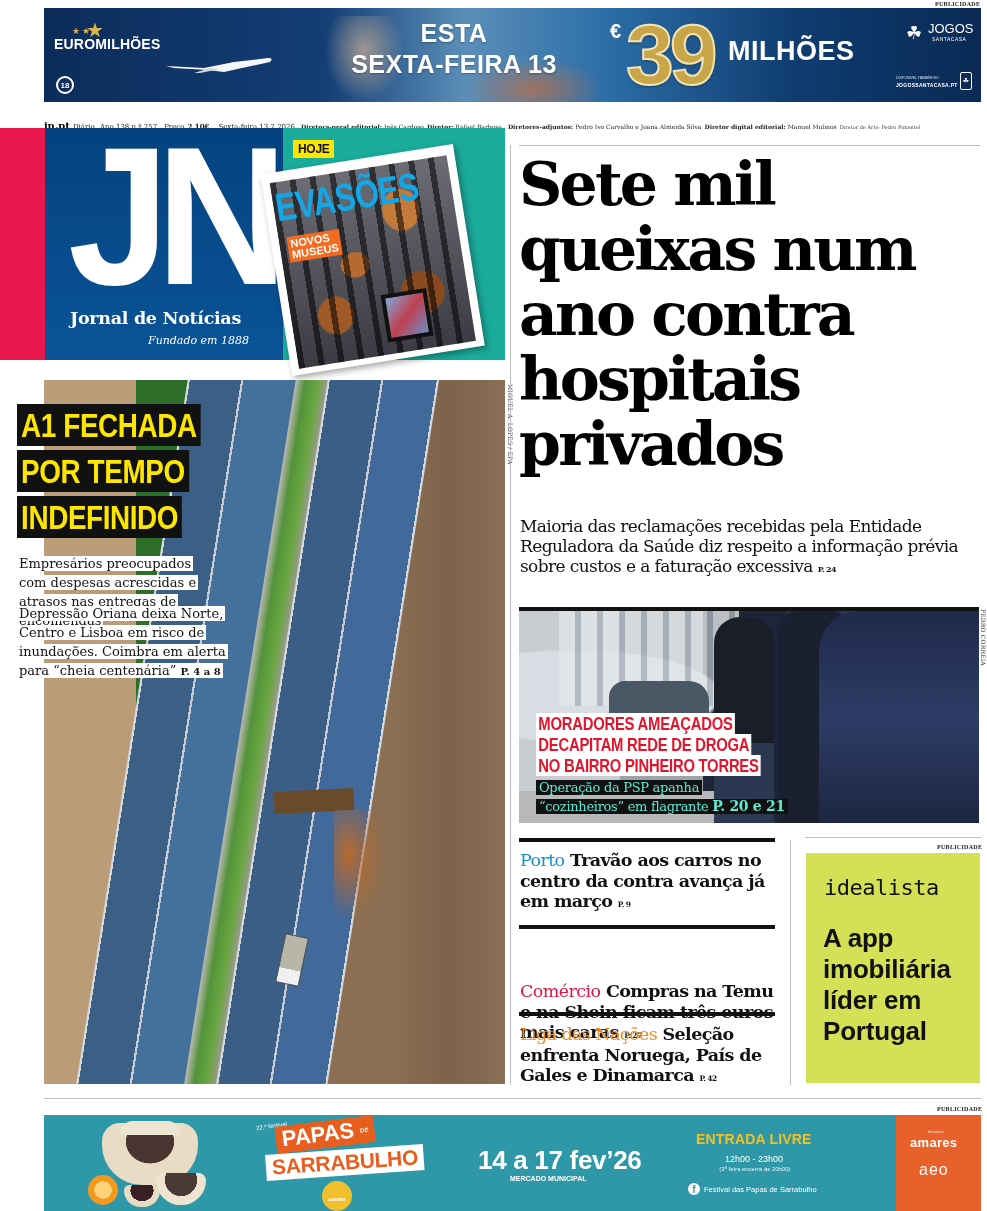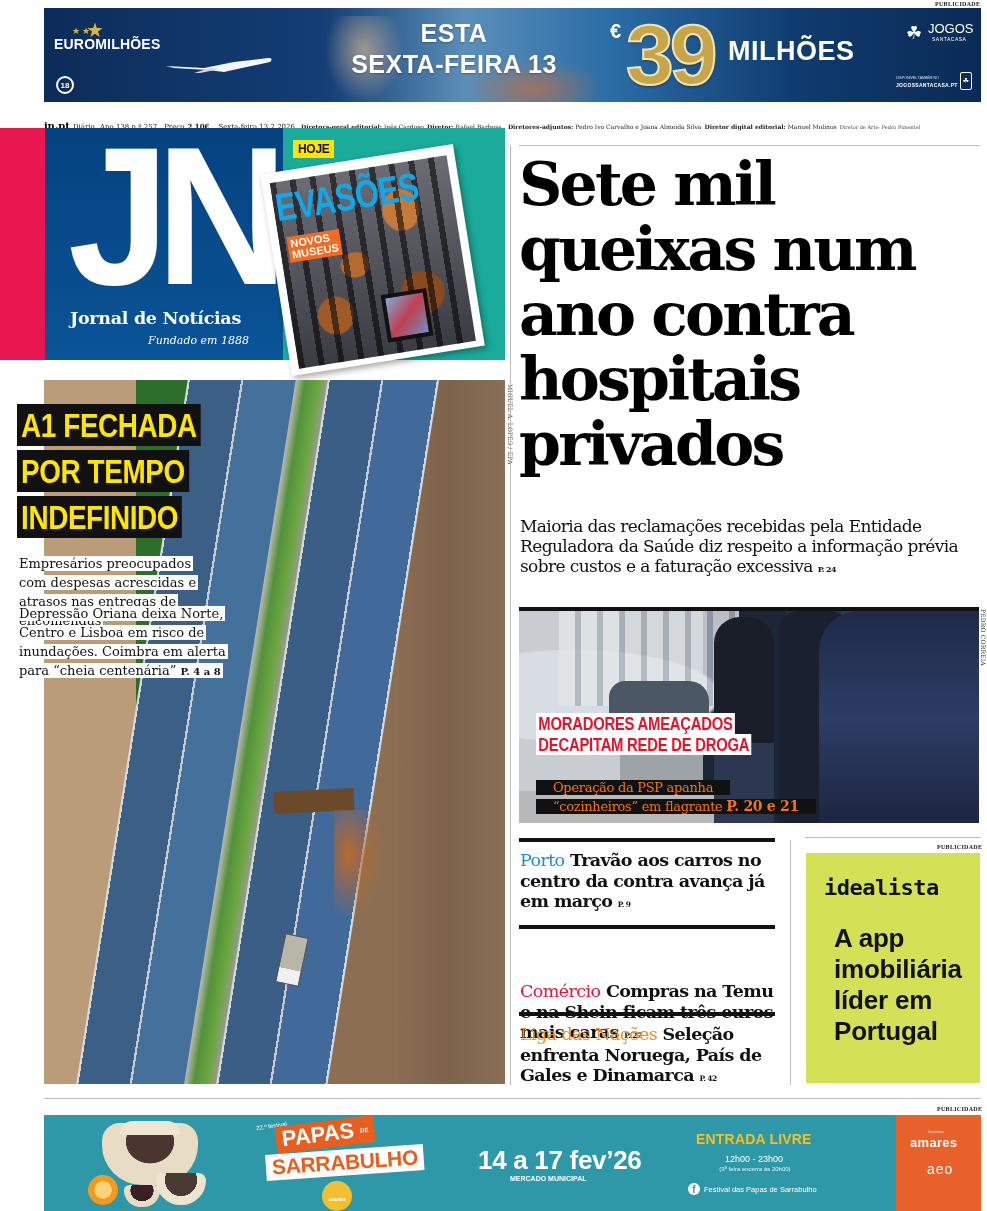--- a/index.html
+++ b/index.html
@@ -88,34 +88,34 @@
     background:
       radial-gradient(ellipse at 12% 40%, #d7dde2 0 25%, transparent 26%),
       linear-gradient(90deg, #c9ccd0 0 22%, #9ea3a8 22% 40%, #1c2638 40% 58%, #232d44 58% 70%, #2c3a5a 70% 100%); }
   #photo-police .building { left: 40px; top: 0; width: 180px; height: 95px; background: repeating-linear-gradient(90deg, #e3e6e8 0 16px, #a8b2bc 16px 22px); opacity: 0.8; }
   #photo-police .car { left: 90px; top: 70px; width: 100px; height: 36px; background: #4a5866; border-radius: 16px 20px 4px 4px; }
   #photo-police .suspect { left: 195px; top: 6px; width: 60px; height: 210px; background: linear-gradient(180deg,#1a1e28 0 60%, #2c3852 60%); border-radius: 26px 26px 4px 4px; }
   #photo-police .officer1 { left: 260px; top: 0; width: 70px; height: 216px; background: #1a2030; border-radius: 20px 20px 0 0; }
   #photo-police .officer2 { left: 300px; top: 0; width: 160px; height: 216px; background: linear-gradient(180deg,#1f2a4a,#2e3c66 50%,#1c2540); border-radius: 40px 0 0 0; }
   #photo-police .ground { left: 0; top: 180px; width: 200px; height: 36px; background: #b6b8ba; }
   .rb { display: inline-block; background: #fff; color: #e3142b; font-family: "Liberation Sans", sans-serif; font-weight: bold; font-size: 19px; line-height: 21px; padding: 0 3px; letter-spacing: -0.3px; margin-bottom: 0px; transform: scaleX(0.78); transform-origin: left; white-space: nowrap; }
-  .kb { display: inline-block; background: #111; color: #f97316; font-family: "DejaVu Serif", serif; font-size: 13px; line-height: 15px; padding: 0 17px; white-space: nowrap; letter-spacing: -0.3px; }
+  .kb { display: inline-block; background: #111; color: #5eead4; font-family: "DejaVu Serif", serif; font-size: 13px; line-height: 15px; padding: 0 3px; white-space: nowrap; letter-spacing: -0.3px; }
   .kb .pg { font-size: 14px; }
 
   
   .brief-rule { position: absolute; left: 519px; width: 256px; height: 4px; background: #111; }
   .brief { position: absolute; left: 520px; width: 262px; font-family: "DejaVu Serif", serif; font-weight: bold; font-size: 17.5px; line-height: 20.5px; letter-spacing: -0.6px; color: #111; }
   .brief .kicker { font-weight: normal; }
   .brief .pg { font-size: 7.5px; }
   .col-rule-r { left: 790px; top: 840px; width: 1px; height: 245px; background: #bdbdbd; }
 
   
   #idealista-rule { left: 805px; top: 837px; width: 176px; height: 1px; background: #bdbdbd; }
   #idealista-ad { left: 806px; top: 853px; width: 174px; height: 230px; background: #d4e157; }
-  #idealista-ad .logo { left: 18px; top: 22px; font-family: "DejaVu Sans Mono", monospace; font-weight: bold; font-size: 22px; letter-spacing: -0.5px; color: #111; }
+  #idealista-ad .logo { left: 18px; top: 22px; font-family: "DejaVu Sans Mono", monospace; font-weight: normal; font-size: 22px; letter-spacing: -0.5px; color: #111; }
   #idealista-ad .copy { left: 17px; top: 70px; font-family: "Liberation Sans", sans-serif; font-weight: bold; font-size: 26px; line-height: 31px; color: #111; letter-spacing: -0.2px; }
 
   
   #bottom-rule { left: 44px; top: 1098px; width: 937px; height: 1px; background: #bdbdbd; }
   #bottom-ad { left: 44px; top: 1115px; width: 937px; height: 96px; background: #2f98a8; overflow: hidden; }
   #bottom-ad .pot { left: 58px; top: 8px; width: 96px; height: 62px; background: radial-gradient(ellipse at 50% 30%, #4a3530 0 35%, #e8dcc4 36%); border-radius: 18px 18px 40px 40px; }
   #bottom-ad .lid { left: 76px; top: 6px; width: 60px; height: 14px; background: #efe6d2; border-radius: 30px 30px 4px 4px; }
   #bottom-ad .orange { left: 44px; top: 60px; width: 30px; height: 30px; border-radius: 50%; background: radial-gradient(circle, #ffd27a 0 40%, #f39a1e 42%); }
   #bottom-ad .bowl1 { left: 80px; top: 70px; width: 36px; height: 22px; background: radial-gradient(ellipse at 50% 25%, #3a2026 0 45%, #e8dcc4 46%); border-radius: 6px 6px 18px 18px; }
   #bottom-ad .bowl2 { left: 112px; top: 58px; width: 50px; height: 32px; background: radial-gradient(ellipse at 50% 22%, #4a3a34 0 45%, #eee4d0 46%); border-radius: 8px 8px 26px 26px; }
@@ -127,21 +127,21 @@
   #bottom-ad .dates { left: 434px; top: 30px; color: #fff; font-family: "Liberation Sans", sans-serif; font-weight: bold; font-size: 26px; letter-spacing: -0.3px; }
   #bottom-ad .venue { left: 466px; top: 60px; color: #fff; font-family: "Liberation Sans", sans-serif; font-weight: bold; font-size: 7px; }
   #bottom-ad .entrada { left: 652px; top: 16px; color: #f3c020; font-family: "Liberation Sans", sans-serif; font-weight: bold; font-size: 14px; letter-spacing: 0.2px; }
   #bottom-ad .hours { left: 665px; top: 39px; color: #fff; font-family: "Liberation Sans", sans-serif; font-size: 9px; width: 90px; text-align: center; }
   #bottom-ad .hours-note { left: 652px; top: 51px; color: #e8f2f4; font-family: "Liberation Sans", sans-serif; font-size: 6px; width: 118px; text-align: center; }
   #bottom-ad .fb-icon { left: 644px; top: 68px; width: 12px; height: 12px; border-radius: 50%; background: #fff; color: #2f98a8; font-family: "Liberation Sans", sans-serif; font-weight: bold; font-size: 10px; display: flex; align-items: center; justify-content: center; }
   #bottom-ad .fb-text { left: 660px; top: 70px; color: #fff; font-family: "Liberation Sans", sans-serif; font-size: 7.5px; }
   #bottom-ad .orange-panel { left: 852px; top: 0; width: 85px; height: 96px; background: #e8602a; }
   #bottom-ad .iniciativa { left: 884px; top: 14px; color: #fde2d4; font-family: "Liberation Sans", sans-serif; font-size: 4px; }
   #bottom-ad .amares { left: 866px; top: 20px; color: #fff; font-family: "Liberation Sans", sans-serif; font-weight: bold; font-size: 13px; letter-spacing: 0.3px; }
-  #bottom-ad .aeo { left: 875px; top: 46px; color: #fff; font-family: "Liberation Sans", sans-serif; font-size: 14px; letter-spacing: 1px; margin-left: 8px; }
+  #bottom-ad .aeo { left: 875px; top: 46px; color: #fff; font-family: "Liberation Sans", sans-serif; font-size: 16px; letter-spacing: 1px; }
 </style>
 </head>
 <body>
 
 <div class="pub-label" style="left:935px; top:1px;">PUBLICIDADE</div>
 <div id="top-ad" class="abs">
   <div class="abs monument"></div>
   <div class="abs monument2"></div>
   <div class="abs stars-small">★★★</div>
   <div class="abs stars">★</div>
@@ -237,20 +237,21 @@
   <div class="abs car"></div>
   <div class="abs suspect"></div>
   <div class="abs officer1"></div>
   <div class="abs officer2"></div>
 </div>
 <div class="vcredit" style="left:980px; top:609px; height:60px;">PEDRO CORREIA</div>
 
 <div class="abs" style="left:536px; top:713px; width:240px;">
   <div><span class="rb">MORADORES AMEAÇADOS</span></div>
   <div><span class="rb">DECAPITAM REDE DE DROGA</span></div>
+  <div><span class="rb">NO BAIRRO PINHEIRO TORRES</span></div>
 </div>
 <div class="abs" style="left:536px; top:777px;">
   <div><span class="kb">Operação da PSP apanha</span></div>
   <div><span class="kb"><span>“cozinheiros” em flagrante</span> <b class="pg">P. 20 e 21</b></span></div>
 </div>
 
 <div class="brief-rule" style="top:838px;"></div>
 <div class="brief" style="top:850px;">
   <span class="kicker" style="color:#1a8fc9">Porto</span>
   <span>Travão aos carros no centro da contra avança já em março</span>
@@ -270,21 +271,21 @@
   <span>Seleção enfrenta Noruega, País de Gales e Dinamarca</span>
   <span class="pg">P. 42</span>
 </div>
 
 <div class="abs col-rule-r"></div>
 
 <div id="idealista-rule" class="abs"></div>
 <div class="pub-label" style="left:937px; top:844px;">PUBLICIDADE</div>
 <div id="idealista-ad" class="abs">
   <div class="abs logo">idealista</div>
-  <div class="abs copy" style="width:150px;margin-left:11px;">A app imobiliária líder em Portugal</div>
+  <div class="abs copy" style="width:150px;">A app imobiliária líder em Portugal</div>
 </div>
 
 <div id="bottom-rule" class="abs"></div>
 <div class="pub-label" style="left:937px; top:1106px;">PUBLICIDADE</div>
 <div id="bottom-ad" class="abs">
   <div class="abs pot"></div>
   <div class="abs lid"></div>
   <div class="abs orange"></div>
   <div class="abs bowl1"></div>
   <div class="abs bowl2"></div>

